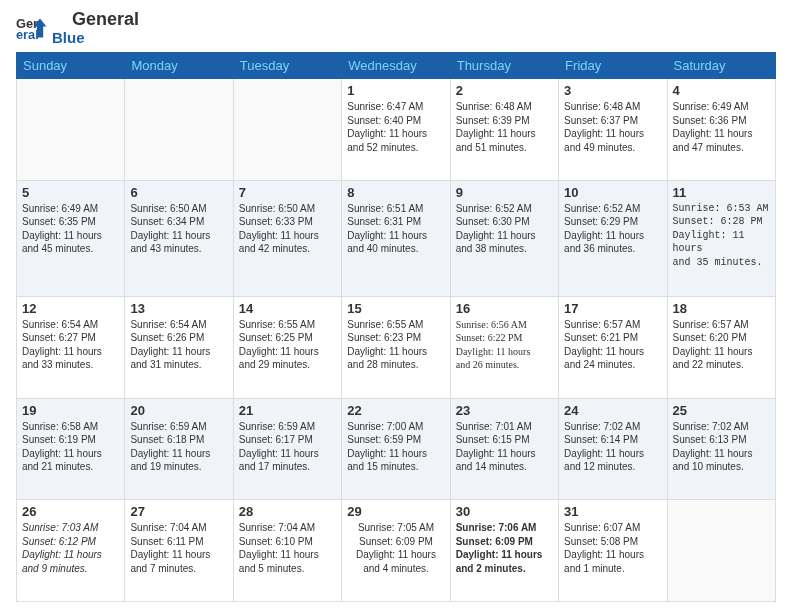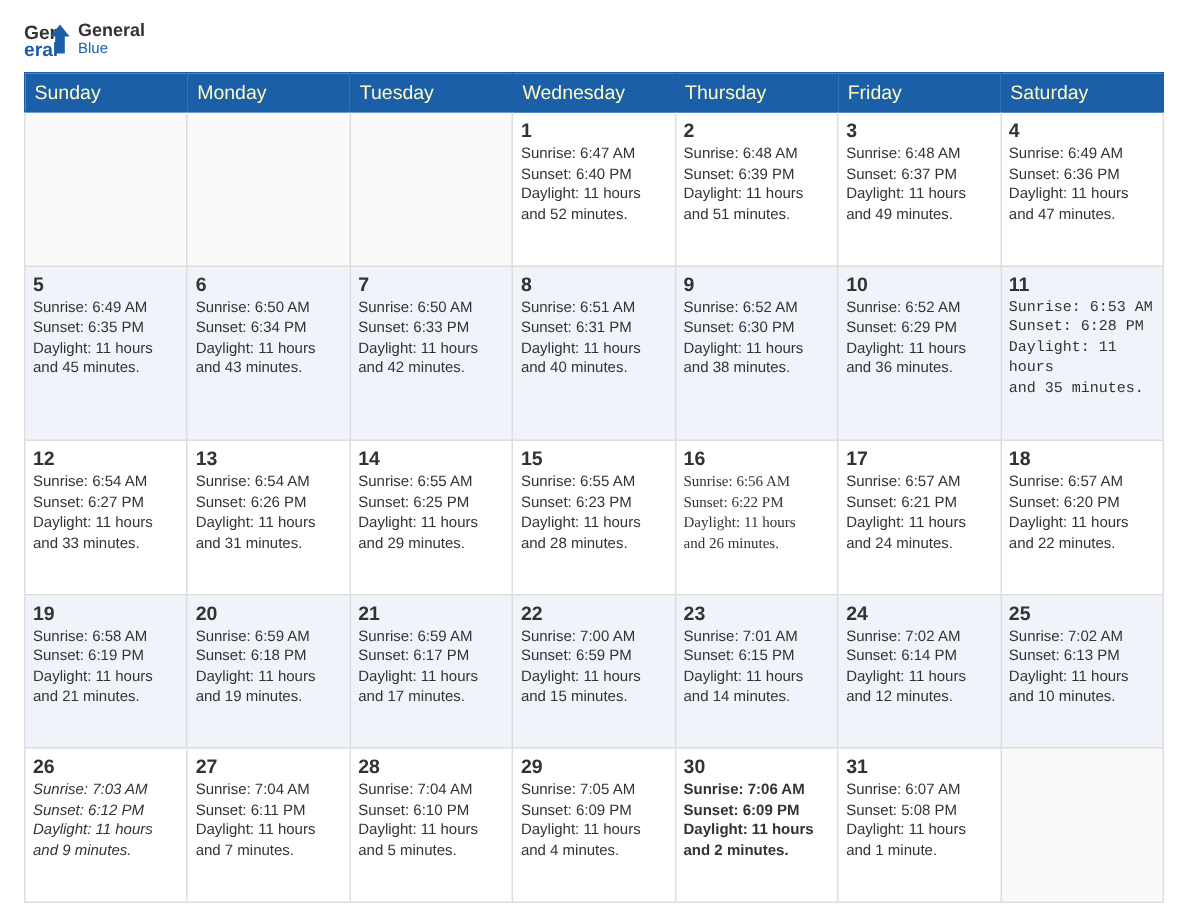--- a/index.html
+++ b/index.html
@@ -47,21 +47,21 @@
     }
     .calendar {
       flex: 1;
       border: 1px solid #ccc;
       border-collapse: collapse;
       width: 100%;
       table-layout: fixed;
     }
     .calendar th {
       background-color: #1a5fa8;
-      color: #fef9c3;
+      color: #7dd3fc;
       text-align: left;
       padding: 5px 6px;
       font-size: 13px;
       font-weight: normal;
       border: 1px solid #1a5fa8;
     }
     .calendar td {
       vertical-align: top;
       padding: 4px 5px;
       font-size: 10.5px;
@@ -93,22 +93,22 @@
 
 <div class="page">
   <div class="header">
     <div class="logo">
       <svg class="logo-icon" viewBox="0 0 40 40">
         <text x="0" y="20" font-size="16" font-weight="bold" fill="#333">Gen</text>
         <text x="0" y="34" font-size="16" font-weight="bold" fill="#1a5fa8">eral</text>
         <polygon points="30,8 38,18 34,18 34,32 26,32 26,18 22,18" fill="#1a5fa8"></polygon>
       </svg>
       <div>
-        <div style="font-size:12px;font-weight:bold;color:#333;line-height:1.1;">General</div>
-        <div style="font-size:10px;font-weight:normal;color:#1a5fa8;line-height:1.1;">Blue</div>
+        <div style="font-size:18px;font-weight:bold;color:#333;line-height:1.1;margin-left:20px;">General</div>
+        <div style="font-size:15px;font-weight:bold;color:#1a5fa8;line-height:1.1;">Blue</div>
       </div>
     </div>
   </div>
 
   <table class="calendar">
     <thead>
       <tr>
       <th>Sunday</th>
           <th>Monday</th>
           <th>Tuesday</th>
@@ -322,21 +322,21 @@
           </td>
           <td>
             <span class="day-number">28</span>
             <div class="cell-info" style="white-space: pre-line;">Sunrise: 7:04 AM
 Sunset: 6:10 PM
 Daylight: 11 hours
 and 5 minutes.</div>
           </td>
           <td>
             <span class="day-number">29</span>
-            <div class="cell-info" style="white-space: pre-line;">Sunrise: 7:05 AM
+            <div class="cell-info" style="white-space: pre-line; text-align: center;">Sunrise: 7:05 AM
 Sunset: 6:09 PM
 Daylight: 11 hours
 and 4 minutes.</div>
           </td>
           <td>
             <span class="day-number">30</span>
             <div class="cell-info" style="white-space: pre-line; font-weight: bold;">Sunrise: 7:06 AM
 Sunset: 6:09 PM
 Daylight: 11 hours
 and 2 minutes.</div>

